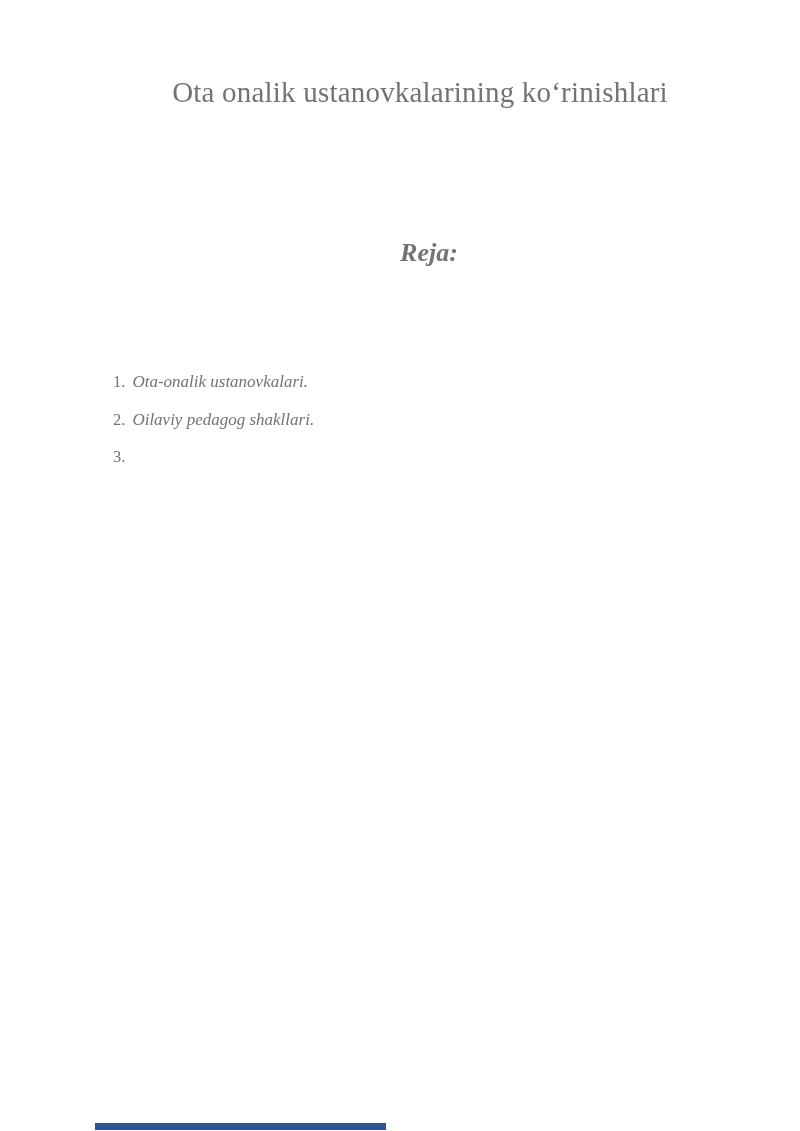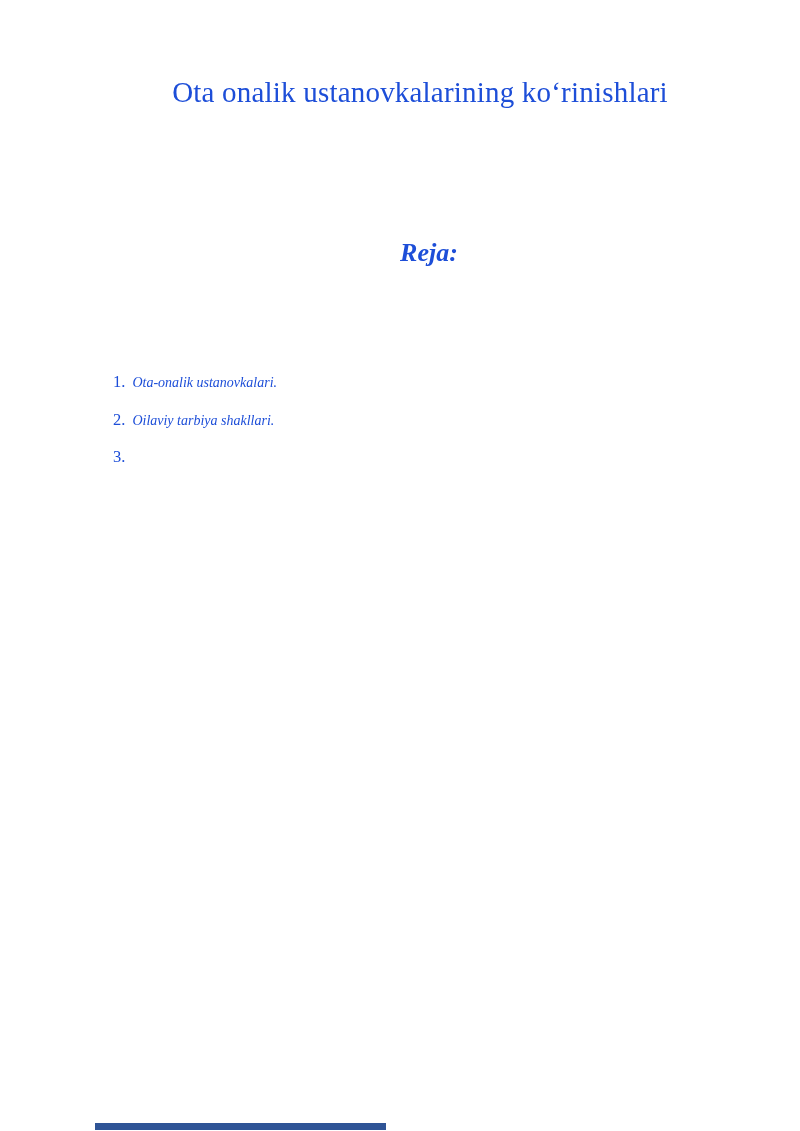--- a/index.html
+++ b/index.html
@@ -7,21 +7,21 @@
     padding: 0;
     background: #ffffff;
   }
   .page {
     position: relative;
     width: 800px;
     height: 1131px;
     background: #ffffff;
     overflow: hidden;
     font-family: "Liberation Serif", serif;
-    color: #1d4ed8;
+    color: #737373;
   }
   .doc-title {
     position: absolute;
     top: 76px;
     left: 0;
     width: 100%;
     text-align: center;
     transform: translateX(20px);
     font-size: 29px;
     font-weight: 400;
@@ -51,21 +51,21 @@
     height: 37.6px;
     white-space: nowrap;
   }
   .list-item .num {
     font-size: 16.5px;
     font-style: normal;
     margin-right: 7px;
     flex: 0 0 auto;
   }
   .list-item .txt {
-    font-size: 14px;
+    font-size: 17px;
     font-style: italic;
   }
   .bottom-accent-bar {
     position: absolute;
     left: 95px;
     bottom: 1px;
     width: 291px;
     height: 7px;
     background: #2F5496;
   }
@@ -79,21 +79,21 @@
 
   <div class="plan-heading">Reja:</div>
 
   <div class="plan-list">
     <div class="list-item">
       <span class="num">1.</span>
       <span class="txt">Ota-onalik ustanovkalari.</span>
     </div>
     <div class="list-item">
       <span class="num">2.</span>
-      <span class="txt">Oilaviy tarbiya shakllari.</span>
+      <span class="txt">Oilaviy pedagog shakllari.</span>
     </div>
     <div class="list-item">
       <span class="num">3.</span>
     </div>
   </div>
 
   <div class="bottom-accent-bar" style="background: rgb(47, 84, 150);"></div>
 
 </div>
 

